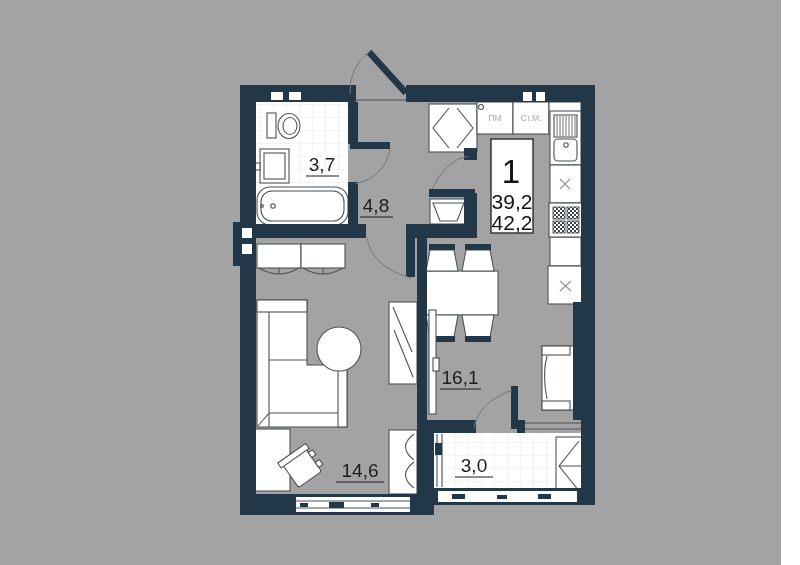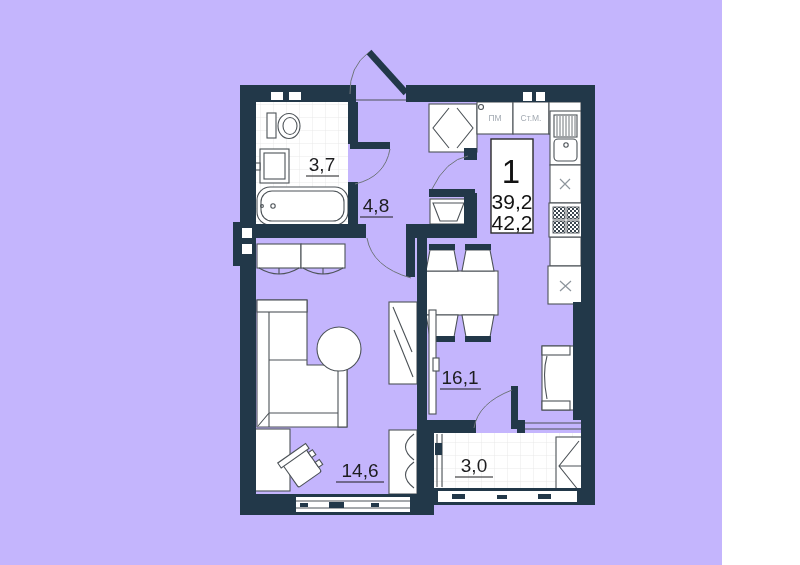--- a/index.html
+++ b/index.html
@@ -1,19 +1,19 @@
 <!DOCTYPE html>
 <html style="--wall: #223849; --line: #4d5358; --label: #1d1d1f; --appl: #a3aab2;"><head>
 <meta charset="utf-8">
 <style>
   :root{
     --wall:#223849; --line:#4d5358; --label:#1d1d1f; --appl:#a3aab2;
   }
   html,body{margin:0;padding:0;background:#fff;}
-  .stage{position:relative;width:722px;height:565px;background:#c4b5fd;overflow:hidden;}
+  .stage{position:relative;width:781px;height:565px;background:#a3a3a3;overflow:hidden;}
   svg{display:block;}
   svg text{text-anchor:middle;font-family:"Liberation Sans", sans-serif;}
   .wall{fill:var(--wall);stroke:none;}
   .leaf{fill:var(--wall);stroke:none;}
   .ln{fill:none;stroke:var(--line);stroke-width:1.1;}
   .thin{fill:none;stroke:var(--line);stroke-width:0.8;}
   .wfill{fill:#fff;stroke:var(--line);stroke-width:1.1;}
   .wsq{fill:#fff;stroke:none;}
   .arc{fill:none;stroke:#70767c;stroke-width:1;}
   .xmark{fill:none;stroke:#8d959c;stroke-width:1.2;}

